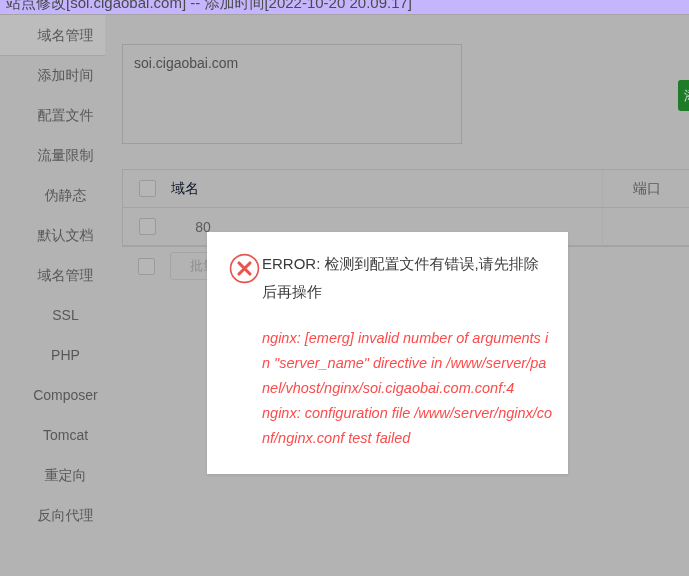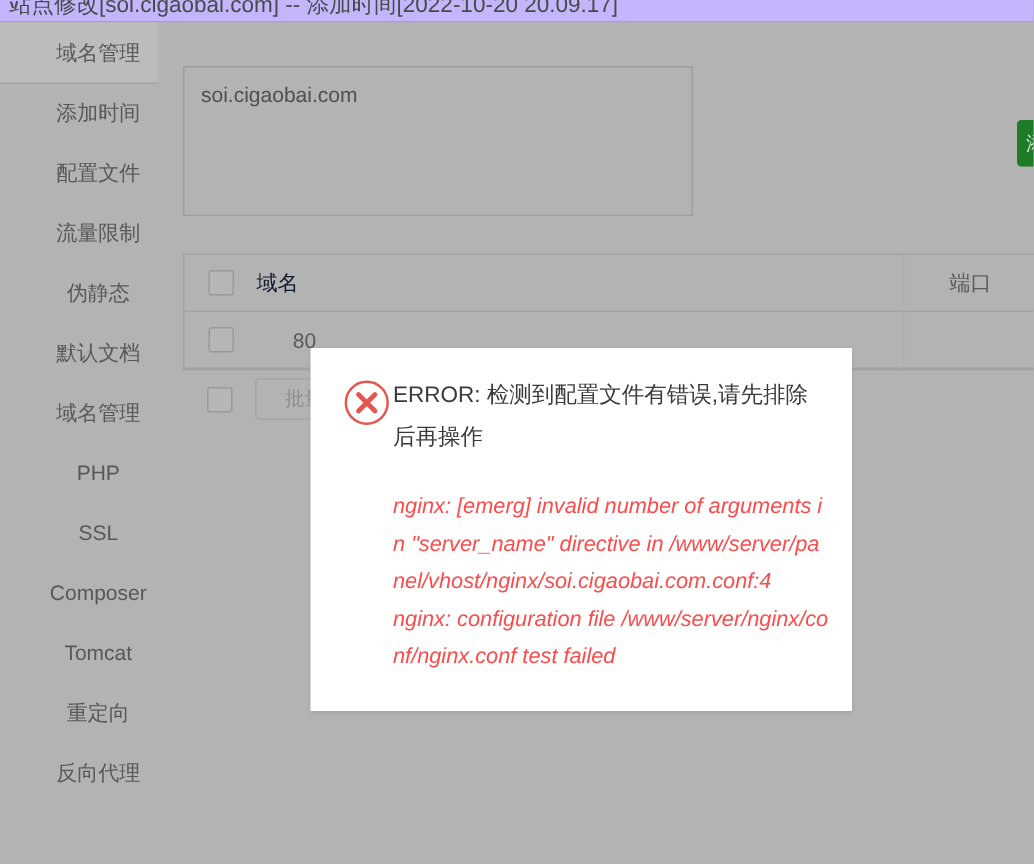--- a/index.html
+++ b/index.html
@@ -287,24 +287,24 @@
     <div class="side-item">
       <span>伪静态</span>
     </div>
     <div class="side-item">
       <span>默认文档</span>
     </div>
     <div class="side-item">
       <span>域名管理</span>
     </div>
     <div class="side-item">
+      <span>SSL</span>
+    </div>
+    <div class="side-item">
       <span>PHP</span>
-    </div>
-    <div class="side-item">
-      <span>SSL</span>
     </div>
     <div class="side-item">
       <span>Composer</span>
     </div>
     <div class="side-item">
       <span>Tomcat</span>
     </div>
     <div class="side-item">
       <span>重定向</span>
     </div>

